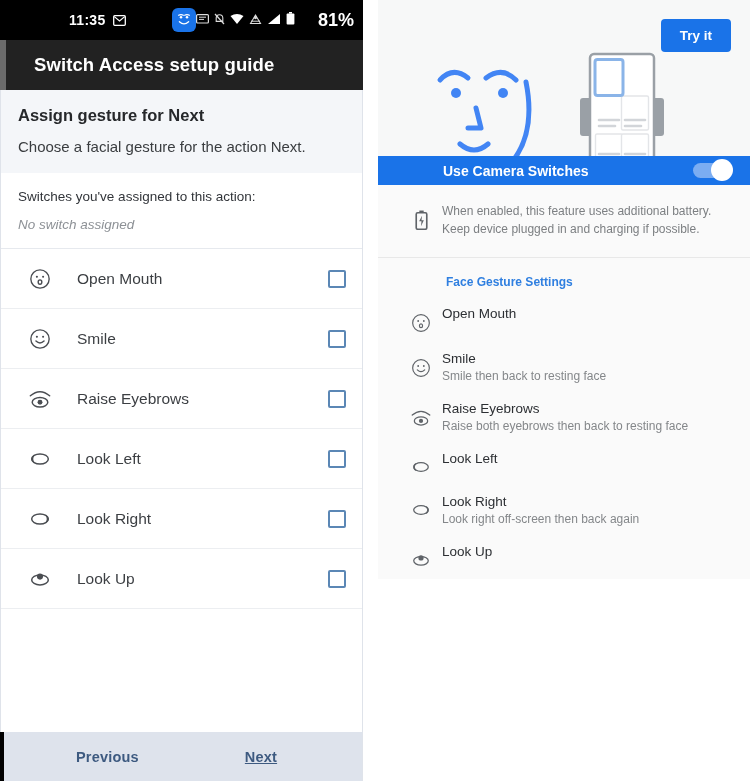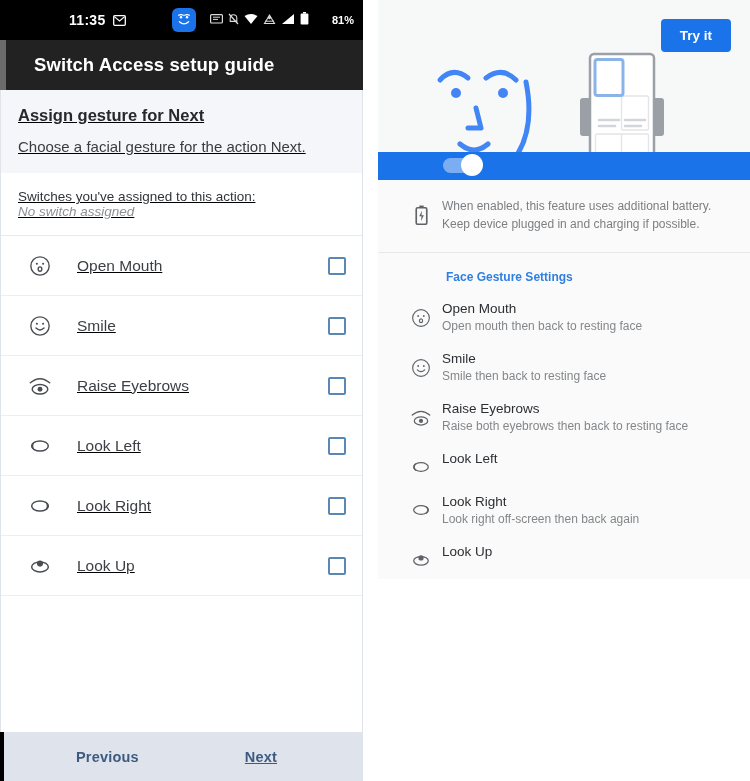--- a/index.html
+++ b/index.html
@@ -30,46 +30,46 @@
   .sb-envelope { margin-left: 7px; display: inline-flex; align-items: center; }
   .sb-face-badge {
     position: absolute; left: 172px; top: 8px;
     width: 24px; height: 24px; border-radius: 6px;
     background: #1a73e8;
     display: flex; align-items: center; justify-content: center;
   }
   .sb-right {
     margin-left: auto; display: flex; align-items: center; gap: 5px;
   }
-  .sb-pct { font-size: 11px; font-weight: bold; margin-left: 18px; }
+  .sb-pct { font-size: 18px; font-weight: bold; margin-left: 18px; }
 
   .appbar {
     height: 50px; background: #222222;
     display: flex; align-items: center;
     padding: 0 28px;
     border-left: 6px solid #6b6b6b;
   }
   .appbar-title {
     color: #ffffff; font-size: 18.5px; font-weight: bold;
     letter-spacing: .1px;
   }
 
   .lp-body { flex: 1; background: #86efac; display: flex; flex-direction: column;
-             border-left: 1px solid #dfe3ea; border-right: 1px solid #dfe3ea; text-decoration: underline; }
+             border-left: 1px solid #dfe3ea; border-right: 1px solid #dfe3ea; }
   .intro {
     background: #f4f6f9; padding: 16px 17px 18px 17px;
   }
   .intro-h { font-size: 16.5px; font-weight: bold; color: #26282b; margin-bottom: 13px; }
   .intro-p { font-size: 15px; color: #3a3d40; }
 
   .assigned {
     background: #ffffff; padding: 16px 17px 16px 17px;
     border-bottom: 1px solid #e6e9ee;
   }
-  .assigned-label { font-size: 13.5px; color: #32353a; }
+  .assigned-label { font-size: 13.5px; color: #32353a; margin-bottom: 13px; }
   .assigned-value { font-size: 13.5px; color: #8d9196; font-style: italic; }
 
   .gesture-list { background: #ffffff; }
   .g-row {
     display: flex; align-items: center;
     height: 60px; padding: 0 16px 0 26px;
     border-bottom: 1px solid #eceef1;
   }
   .g-icon { width: 26px; display: flex; align-items: center; justify-content: center; }
   .g-label { margin-left: 24px; font-size: 15.5px; color: #3c3f43; flex: 1; }
@@ -346,20 +346,21 @@
               <line x1="63" y1="110" x2="79" y2="110"></line>
             <line x1="37" y1="70" x2="57" y2="70"></line>
               <line x1="37" y1="76" x2="53" y2="76"></line>
           </g>
           <rect x="33" y="9.5" width="28" height="36" rx="2.5" fill="none" stroke="#8ab4e8" stroke-width="3"></rect>
         </svg>
       </span>
     </div>
 
     <div class="toggle-bar">
+      <span class="toggle-title">Use Camera Switches</span>
       <span class="switch">
         <span class="knob"></span>
       </span>
     </div>
 
     <div class="info-block">
       <div class="info-row">
         <span class="info-ico">
           <svg width="13" height="20" viewBox="0 0 14 22">
               <rect x="4.6" y="0.6" width="4.8" height="2.4" fill="#5f6368"></rect>
@@ -379,21 +380,20 @@
         <span class="fg-ico">
           <svg width="20" height="20" viewBox="0 0 24 24">
               <circle cx="12" cy="12" r="10" fill="none" stroke="#5f6368" stroke-width="1.4"></circle>
               <circle cx="8.6" cy="9.6" r="1.1" fill="#5f6368"></circle>
               <circle cx="15.4" cy="9.6" r="1.1" fill="#5f6368"></circle>
               <ellipse cx="12" cy="15.3" rx="1.9" ry="2.3" fill="none" stroke="#5f6368" stroke-width="1.4"></ellipse>
             </svg>
         </span>
         <span class="fg-texts">
           <span class="fg-title" style="display:block">Open Mouth</span>
-          <span class="fg-sub" style="display:block">Open mouth then back to resting face</span>
         </span>
       </div>
 
       <div class="fg-row">
         <span class="fg-ico">
           <svg width="20" height="20" viewBox="0 0 24 24">
               <circle cx="12" cy="12" r="10" fill="none" stroke="#5f6368" stroke-width="1.4"></circle>
               <circle cx="8.6" cy="9.6" r="1.1" fill="#5f6368"></circle>
               <circle cx="15.4" cy="9.6" r="1.1" fill="#5f6368"></circle>
               <path d="M7.6 14.2 Q12 18.4 16.4 14.2" fill="none" stroke="#5f6368" stroke-width="1.5" stroke-linecap="round"></path>

